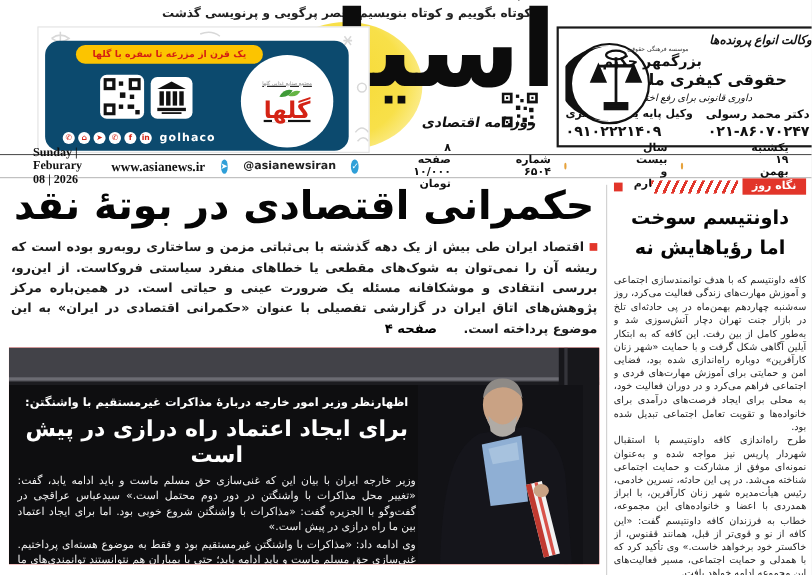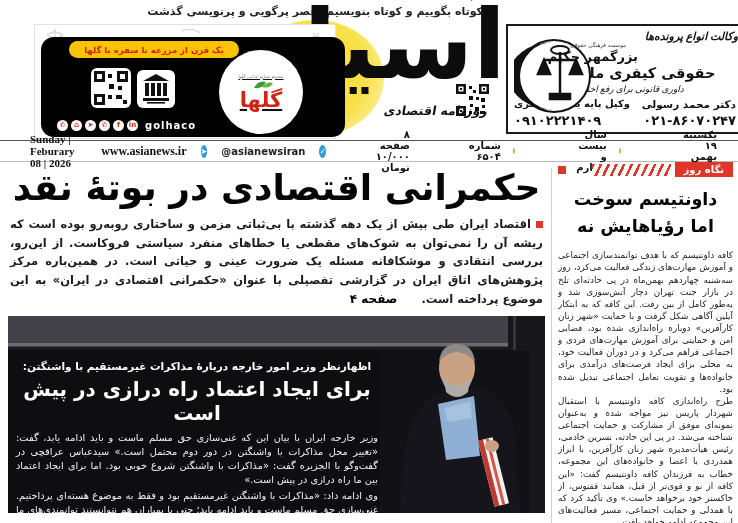--- a/index.html
+++ b/index.html
@@ -32,22 +32,22 @@
     color:#111; transform:skewX(-10deg); direction:rtl;
   }
 
   
   .ad-left {
     position:absolute; left:34px; top:24px; width:302px; height:115px;
     background:#fff; border:1px solid #e2e2e2;
   }
   .doodles { position:absolute; inset:0; }
   .red-box {
-    position:absolute; left:6px; top:12px; width:304px; height:100px;
-    background:#000000; border-radius:13px;
+    position:absolute; left:6px; top:12px; width:276px; height:100px;
+    background:#0c4a6e; border-radius:13px;
   }
   .golha-banner {
     position:absolute; left:28px; top:4px; width:170px; height:17px; border-radius:9px;
     background:#fcc400; color:#d41f12; font-size:8.5px; font-weight:bold;
     display:flex; align-items:center; justify-content:center; direction:rtl;
   }
   .golha-circle {
     position:absolute; left:178px; top:13px; width:84px; height:84px; border-radius:50%;
     background:#fff; display:flex; flex-direction:column; align-items:center;
     justify-content:center; text-align:center;text-decoration:underline;

